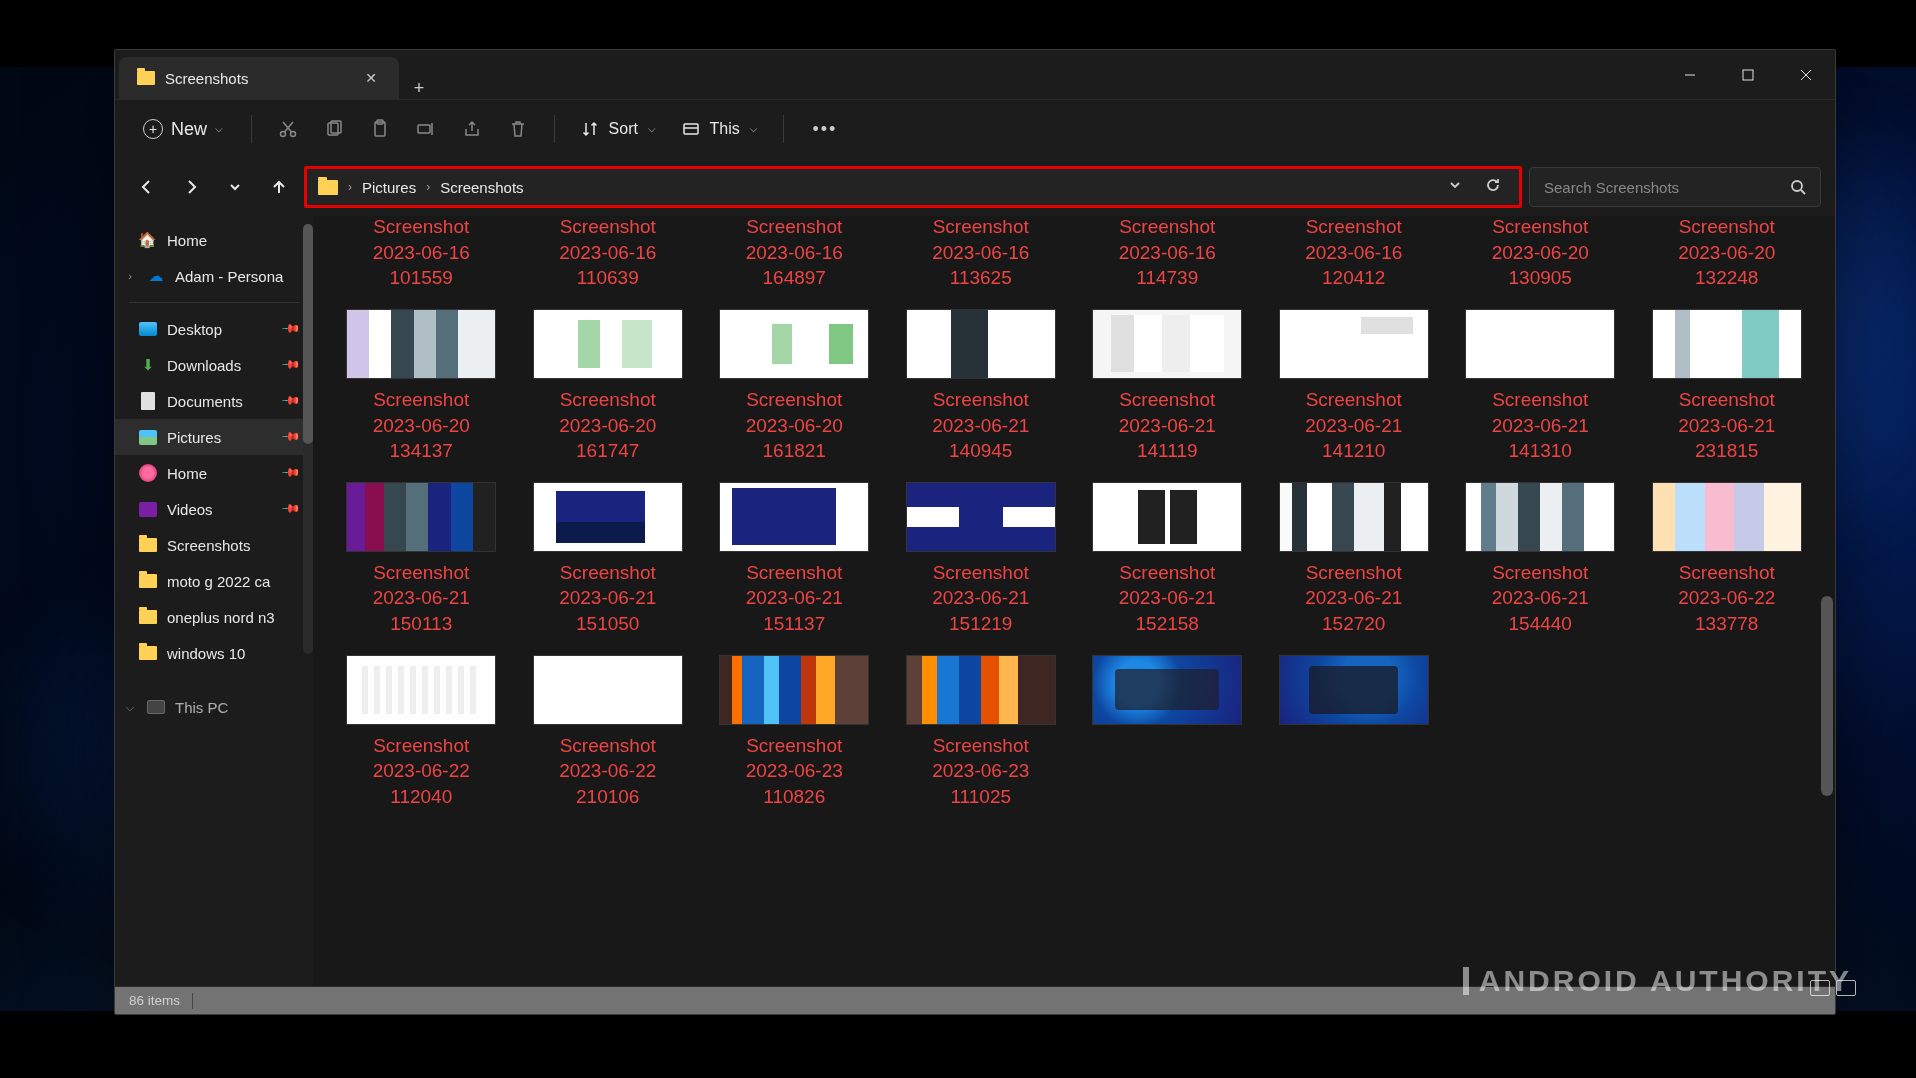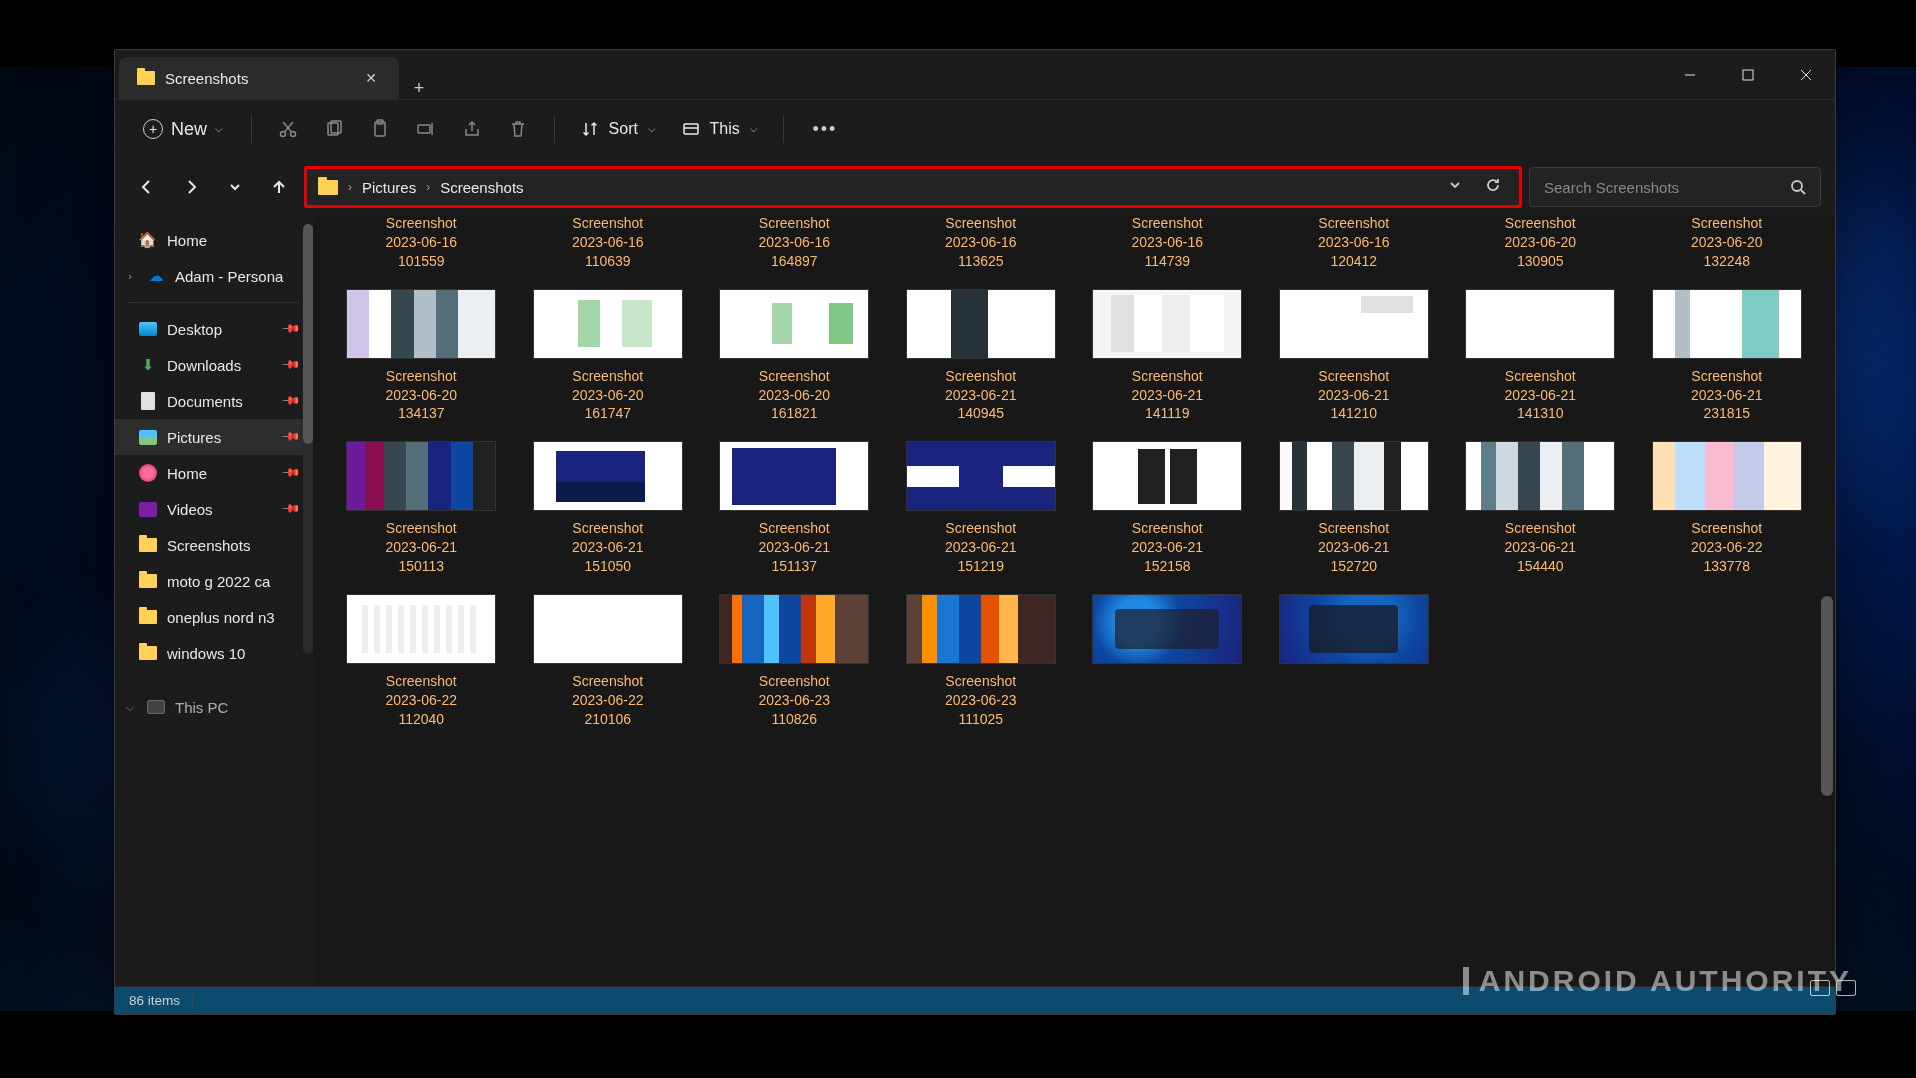--- a/index.html
+++ b/index.html
@@ -78,21 +78,21 @@
 .icon-folder::before { content:'';position:absolute;top:-3px;left:0;width:8px;height:3px;background:#ffd256;border-radius:1px 1px 0 0; }
 .icon-pc { width:18px;height:14px;background:#555;border:1px solid #888;border-radius:2px; }
 .sb-scroll { position:absolute; right:0; top:8px; width:10px; height:430px; background:#2a2a2a; border-radius:5px; }
 .sb-scroll-thumb { position:absolute; top:0; left:0; right:0; height:220px; background:#555; border-radius:5px; }
 
 .content { flex:1; overflow:hidden; position:relative; padding:0 20px; }
 .grid { display:grid; grid-template-columns:repeat(8,1fr); gap:18px 10px; padding-top:0; }
 .file { display:flex; flex-direction:column; align-items:center; text-align:center; }
 .thumb { width:150px; height:70px; background:#fff; margin-bottom:8px; border:1px solid #333; }
 .row0 { margin-top:-2px; }
-.fname { font-size:14px; color:#fdba74; line-height:1.35; }
+.fname { font-size:19px; color:#ef4444; line-height:1.35; }
 .fname span { display:block; }
 .content-scroll { position:absolute; right:2px; top:0; bottom:20px; width:12px; }
 .content-scroll-thumb { position:absolute; right:0; width:12px; height:200px; top:380px; background:#555; border-radius:6px; }
 
 
 .th-a{background:linear-gradient(90deg,#d1c4e9 0 15%,#fff 15% 30%,#37474f 30% 45%,#b0bec5 45% 60%,#546e7a 60% 75%,#eceff1 75% 100%);}
 .th-b{background:#fff;position:relative;} .th-b::after{content:'';position:absolute;left:30%;top:15%;width:50%;height:70%;background:linear-gradient(90deg,#a5d6a7 0 30%,#fff 30% 60%,#c8e6c9 60% 100%);}
 .th-c{background:#fff;position:relative;} .th-c::after{content:'';position:absolute;left:35%;top:20%;width:55%;height:60%;background:linear-gradient(90deg,#a5d6a7 0 25%,#fff 25% 70%,#81c784 70% 100%);}
 .th-d{background:linear-gradient(90deg,#fff 0 30%,#263238 30% 55%,#fff 55% 100%);}
 .th-e{background:#f5f5f5;position:relative;} .th-e::after{content:'';position:absolute;inset:8% 12%;background:linear-gradient(90deg,#e0e0e0 0 20%,#fff 20% 45%,#eee 45% 70%,#fff 70% 100%);}
@@ -107,21 +107,21 @@
 .th-n{background:linear-gradient(90deg,#fafafa 0 8%,#263238 8% 18%,#fff 18% 35%,#37474f 35% 50%,#eceff1 50% 70%,#212121 70% 82%,#fff 82% 100%);}
 .th-o{background:linear-gradient(90deg,#fff 0 10%,#607d8b 10% 20%,#cfd8dc 20% 35%,#37474f 35% 50%,#eceff1 50% 65%,#546e7a 65% 80%,#fff 80% 100%);}
 .th-p{background:linear-gradient(90deg,#ffe0b2 0 15%,#bbdefb 15% 35%,#f8bbd0 35% 55%,#c5cae9 55% 75%,#fff3e0 75% 100%);}
 .th-q{background:#fff;position:relative;} .th-q::after{content:'';position:absolute;inset:15% 10%;background:repeating-linear-gradient(90deg,#eee 0 6px,#fff 6px 12px);}
 .th-r{background:#fff;}
 .th-s{background:linear-gradient(90deg,#3e2723 0 8%,#ff6f00 8% 15%,#1565c0 15% 30%,#4fc3f7 30% 40%,#0d47a1 40% 55%,#bf360c 55% 65%,#ffa726 65% 78%,#5d4037 78% 100%);}
 .th-t{background:linear-gradient(90deg,#5d4037 0 10%,#ff8f00 10% 20%,#1976d2 20% 35%,#0d47a1 35% 50%,#e65100 50% 62%,#ffb74d 62% 75%,#3e2723 75% 100%);}
 .th-u{background:radial-gradient(circle at 30% 40%,#1e88e5 0 20%,#0d47a1 40%,#1a237e 100%);position:relative;} .th-u::after{content:'';position:absolute;inset:20% 15%;background:rgba(30,30,40,0.7);border-radius:4px;}
 .th-v{background:radial-gradient(circle at 60% 30%,#1565c0 0 25%,#0d47a1 50%,#1a237e 100%);position:relative;} .th-v::after{content:'';position:absolute;inset:15% 20%;background:rgba(25,25,35,0.75);border-radius:4px;}
 
-.statusbar { height:28px; display:flex; align-items:center; padding:0 14px; font-size:13.5px; color:#d0d0d0; background:#0c4a6e; border-top:1px solid #2a2a2a; }
+.statusbar { height:28px; display:flex; align-items:center; padding:0 14px; font-size:13.5px; color:#d0d0d0; background:#737373; border-top:1px solid #2a2a2a; }
 .status-sep { width:1px; height:16px; background:#444; margin:0 12px; }
 
 .watermark { position:absolute; right:64px; bottom:80px; z-index:20; font-family:Arial,sans-serif; font-size:30px; font-weight:700; letter-spacing:3px; color:rgba(255,255,255,0.5); display:flex; align-items:center; gap:10px; }
 .watermark::before { content:''; width:6px; height:28px; background:rgba(255,255,255,0.5); }
 .tray { position:absolute; right:60px; bottom:82px; z-index:15; display:flex; gap:6px; }
 .tray-icon { width:20px; height:16px; border:1.5px solid rgba(255,255,255,0.7); border-radius:2px; }
 </style>
 </head>
 <body>
 

